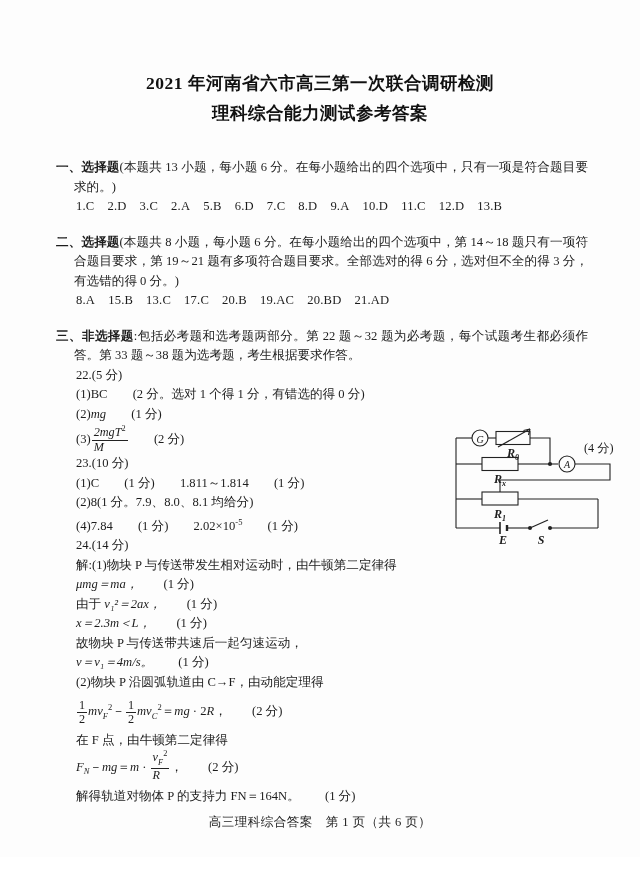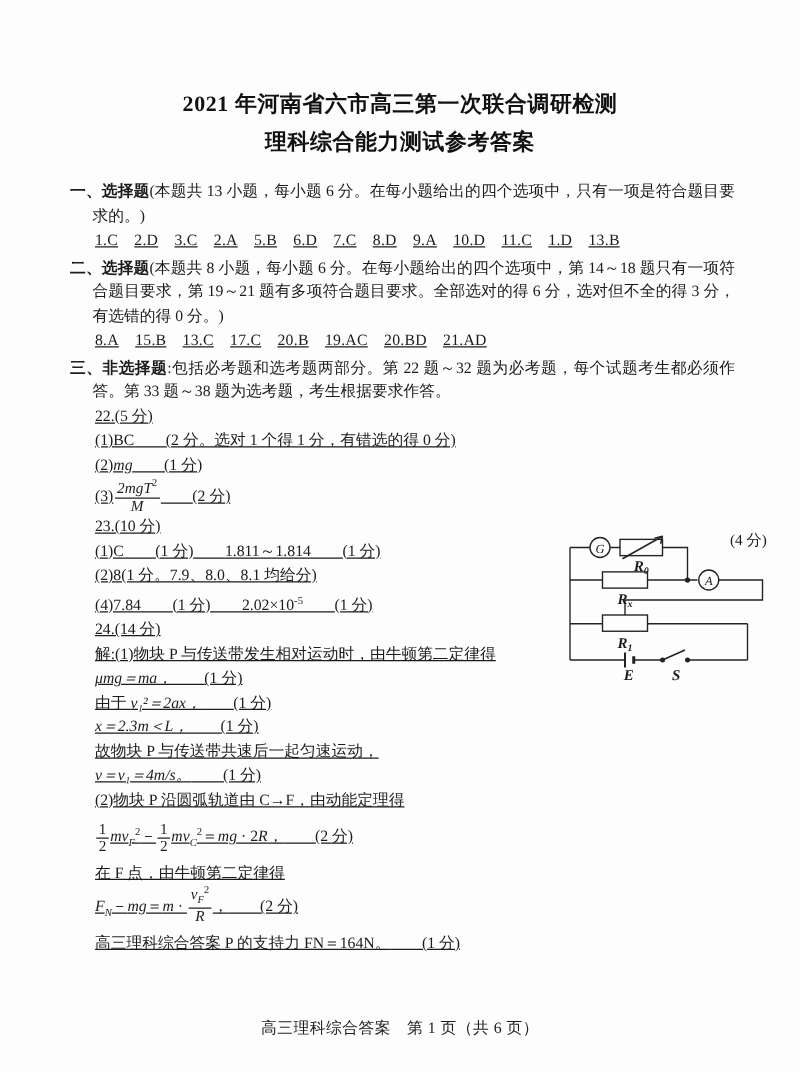--- a/index.html
+++ b/index.html
@@ -53,55 +53,55 @@
   }
   .para.hang {
     padding-left: 18px;
     text-indent: -18px;
   }
   .ans-row {
     padding-left: 20px;
     letter-spacing: 0.2px;
     white-space: nowrap;
   }
-  .ans-row span.a { margin-right: 13px; text-decoration: underline; }
-  .indent1 { padding-left: 20px; text-decoration: underline; }
-
-  .blk { margin-top: 2px; }
+  .ans-row span.a { margin-right: 13px; }
+  .indent1 { padding-left: 20px; }
+
+  .blk { margin-top: 16px; }
 
   
   .mi { font-style: italic; font-family: "Liberation Serif", serif; }
   .sup { font-size: 0.68em; vertical-align: super; }
   .sub { font-size: 0.68em; vertical-align: sub; }
 
   .frac {
     display: inline-block;
     vertical-align: -0.62em;
-    text-align: center;
+    text-align: left;
     line-height: 1.08;
     margin: 0 1px;
     font-size: 0.97em;
   }
   .frac .num { display: block; padding: 0 2px; }
   .frac .den { display: block; border-top: 1px solid #222; padding: 0 2px; }
 
   .tall { line-height: 30px; }
 
   
   .circuit-wrap {
     position: absolute;
     left: 438px;
     top: 424px;
     width: 190px;
     height: 122px;
   }
   .circuit-label {
     position: absolute;
     left: 146px;
-    top: 0;
+    top: 16px;
     font-size: 12.2px;
   }
 
   
   .footer {
     position: absolute;
     left: 0;
     bottom: 26px;
     width: 640px;
     text-align: center;
@@ -116,21 +116,21 @@
 
   <div class="title-block">
     <div class="title-line">2021 年河南省六市高三第一次联合调研检测</div>
     <div class="title-line">理科综合能力测试参考答案</div>
   </div>
 
   <div class="content">
 
     <div class="blk">
       <p class="para hang"><span class="sec-head">一、选择题</span><span>(本题共 13 小题，每小题 6 分。在每小题给出的四个选项中，只有一项是符合题目要求的。)</span></p>
-      <p class="para ans-row"><span class="a">1.C</span><span class="a">2.D</span><span class="a">3.C</span><span class="a">2.A</span><span class="a">5.B</span><span class="a">6.D</span><span class="a">7.C</span><span class="a">8.D</span><span class="a">9.A</span><span class="a">10.D</span><span class="a">11.C</span><span class="a">1.D</span><span class="a">13.B</span></p>
+      <p class="para ans-row"><span class="a">1.C</span><span class="a">2.D</span><span class="a">3.C</span><span class="a">2.A</span><span class="a">5.B</span><span class="a">6.D</span><span class="a">7.C</span><span class="a">8.D</span><span class="a">9.A</span><span class="a">10.D</span><span class="a">11.C</span><span class="a">12.D</span><span class="a">13.B</span></p>
     </div>
 
     <div class="blk">
       <p class="para hang"><span class="sec-head">二、选择题</span><span>(本题共 8 小题，每小题 6 分。在每小题给出的四个选项中，第 14～18 题只有一项符合题目要求，第 19～21 题有多项符合题目要求。全部选对的得 6 分，选对但不全的得 3 分，有选错的得 0 分。)</span></p>
       <p class="para ans-row"><span class="a">8.A</span><span class="a">15.B</span><span class="a">13.C</span><span class="a">17.C</span><span class="a">20.B</span><span class="a">19.AC</span><span class="a">20.BD</span><span class="a">21.AD</span></p>
     </div>
 
     <div class="blk">
       <p class="para hang"><span class="sec-head">三、非选择题</span><span>:包括必考题和选考题两部分。第 22 题～32 题为必考题，每个试题考生都必须作答。第 33 题～38 题为选考题，考生根据要求作答。</span></p>
 
@@ -157,21 +157,21 @@
         <p class="para indent1">故物块 P 与传送带共速后一起匀速运动，</p>
         <p class="para indent1"><span class="mi">v＝v₁＝4m/s。</span>　　<span>(1 分)</span></p>
         <p class="para indent1">(2)物块 P 沿圆弧轨道由 C→F，由动能定理得</p>
 
         <p class="para indent1 tall"><span class="frac"><span class="num">1</span><span class="den">2</span></span><span class="mi">mv</span><span class="sub mi">F</span><span class="sup">2</span><span>－</span><span class="frac"><span class="num">1</span><span class="den">2</span></span><span class="mi">mv</span><span class="sub mi">C</span><span class="sup">2</span><span>＝</span><span class="mi">mg</span><span> · 2</span><span class="mi">R</span><span>，</span>　　<span>(2 分)</span></p>
 
         <p class="para indent1">在 F 点，由牛顿第二定律得</p>
 
         <p class="para indent1 tall"><span class="mi">F</span><span class="sub mi">N</span><span>－</span><span class="mi">mg</span><span>＝</span><span class="mi">m</span><span> · </span><span class="frac"><span class="num"><span class="mi">v</span><span class="sub mi">F</span><span class="sup">2</span></span><span class="den mi">R</span></span><span>，</span>　　<span>(2 分)</span></p>
 
-        <p class="para indent1"><span>高三理科综合答案 P 的支持力 FN＝164N。</span>　　<span>(1 分)</span></p>
+        <p class="para indent1"><span>解得轨道对物体 P 的支持力 FN＝164N。</span>　　<span>(1 分)</span></p>
       </div>
     </div>
   </div>
 
   <div class="circuit-wrap">
     <span class="circuit-label">(4 分)</span>
     <svg width="190" height="122" viewBox="0 0 190 122">
       <g stroke="#222" stroke-width="1.1" fill="none">
 
         <path d="M18 14 L18 104"></path>

